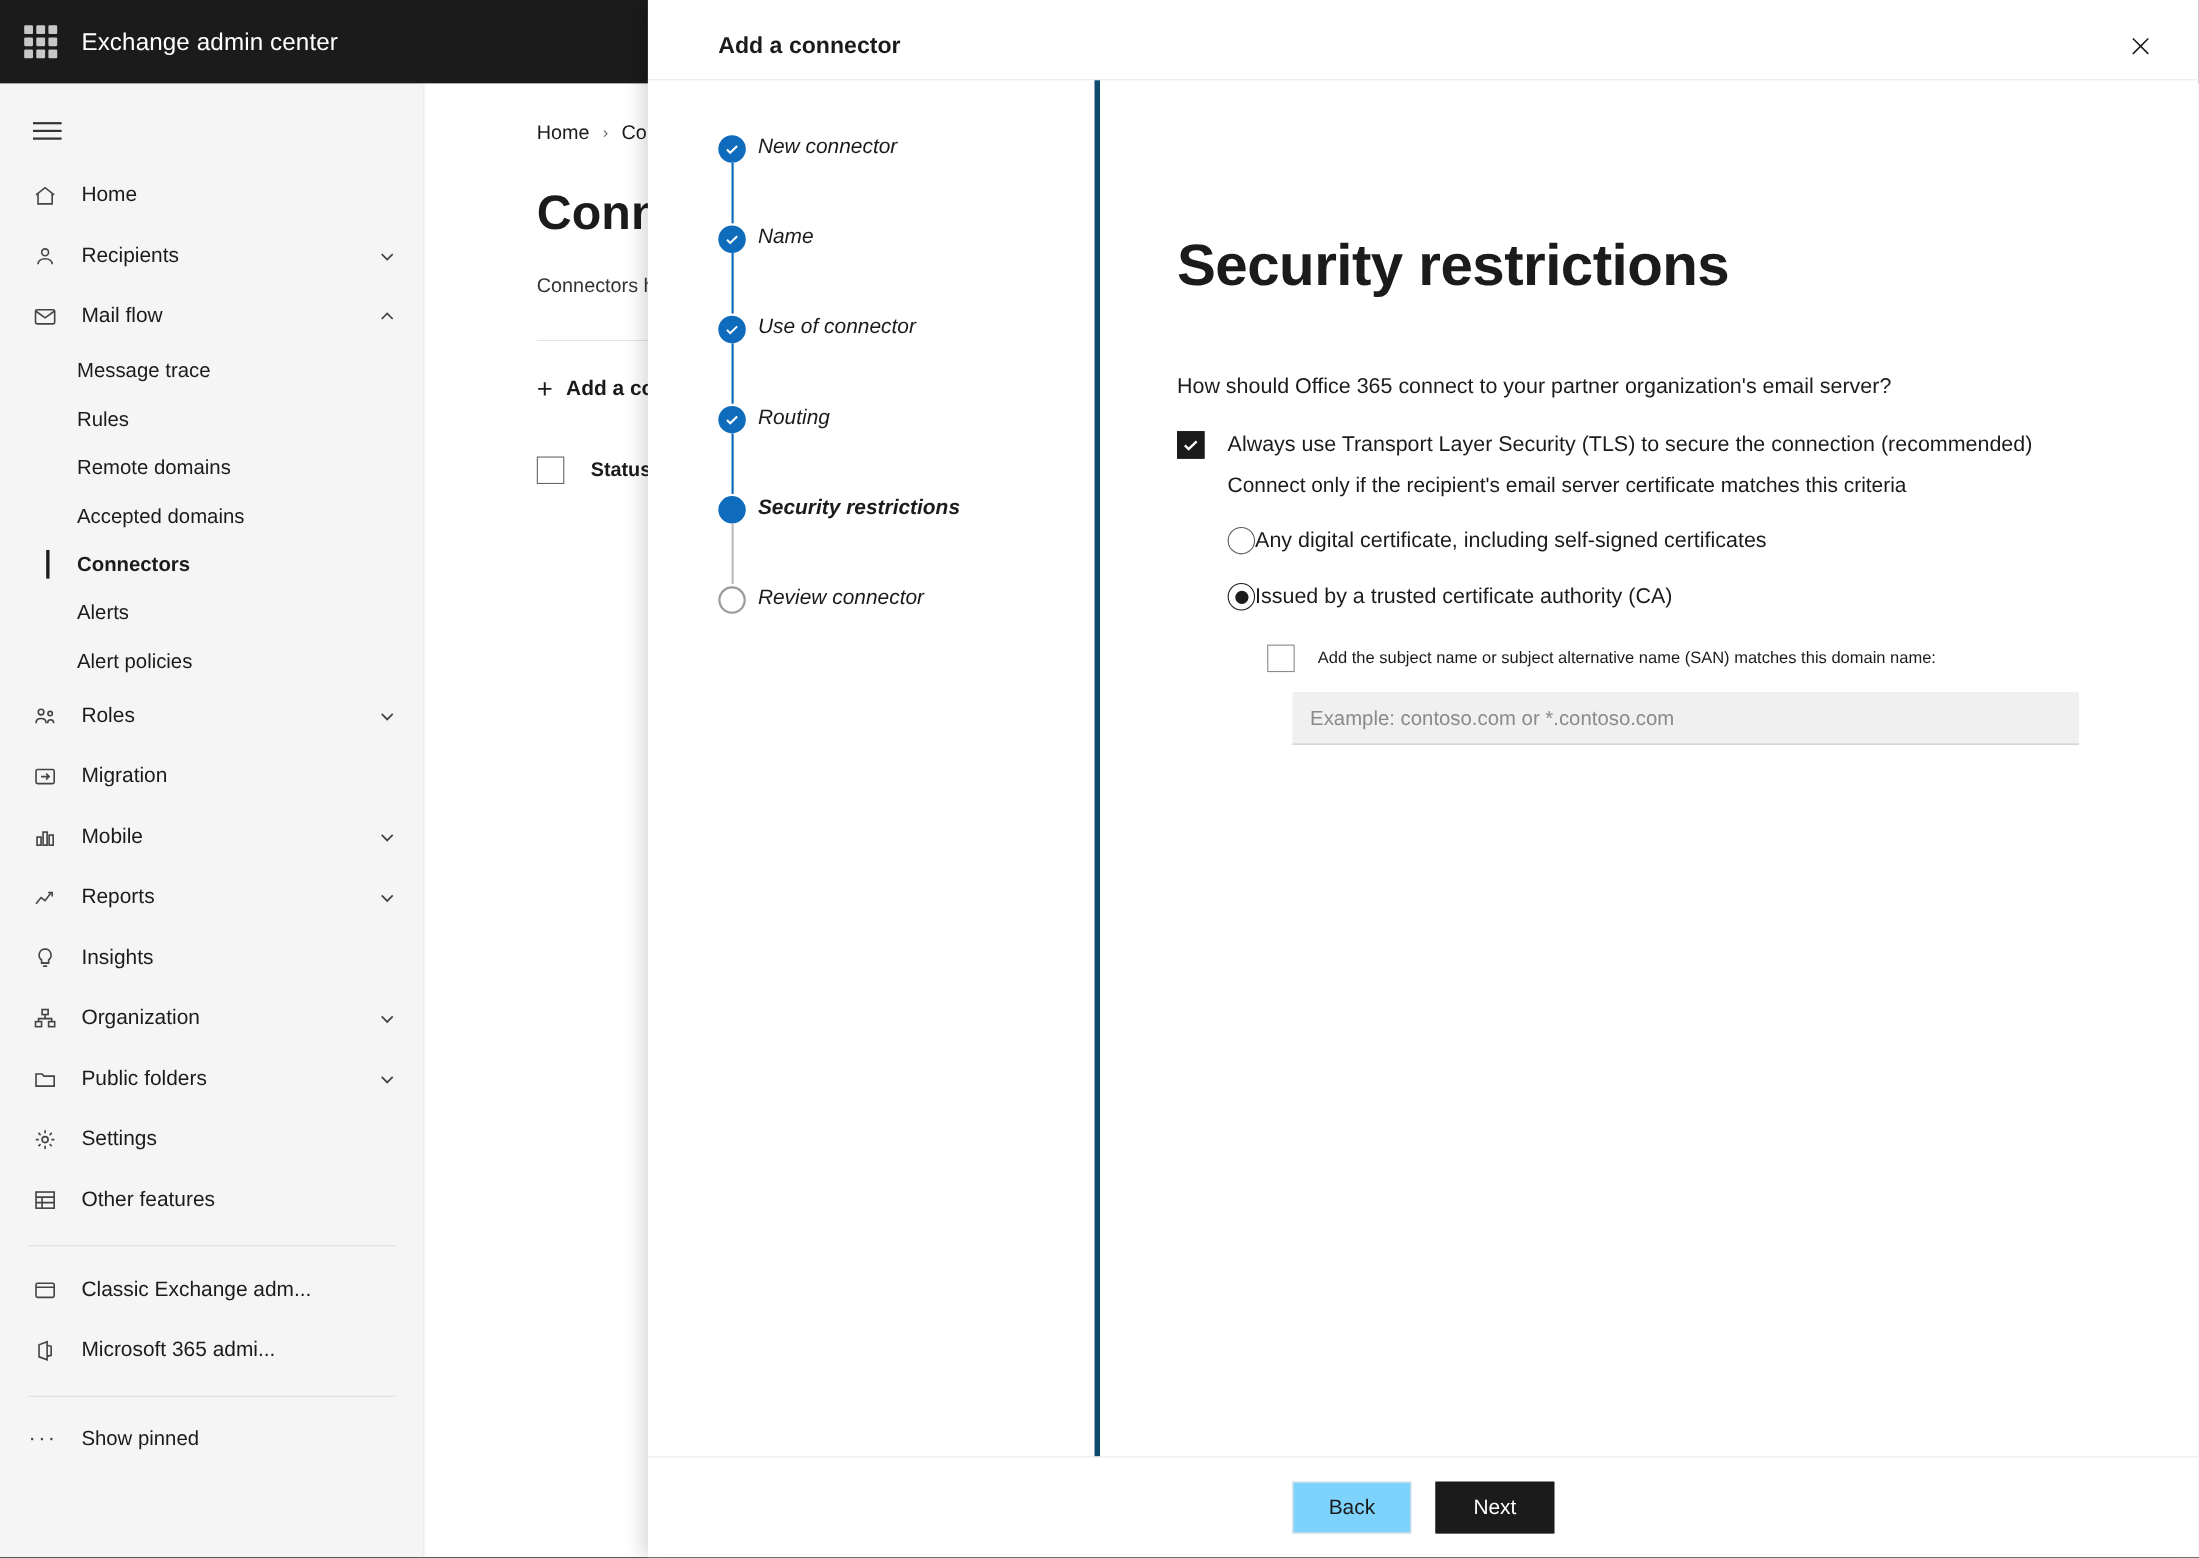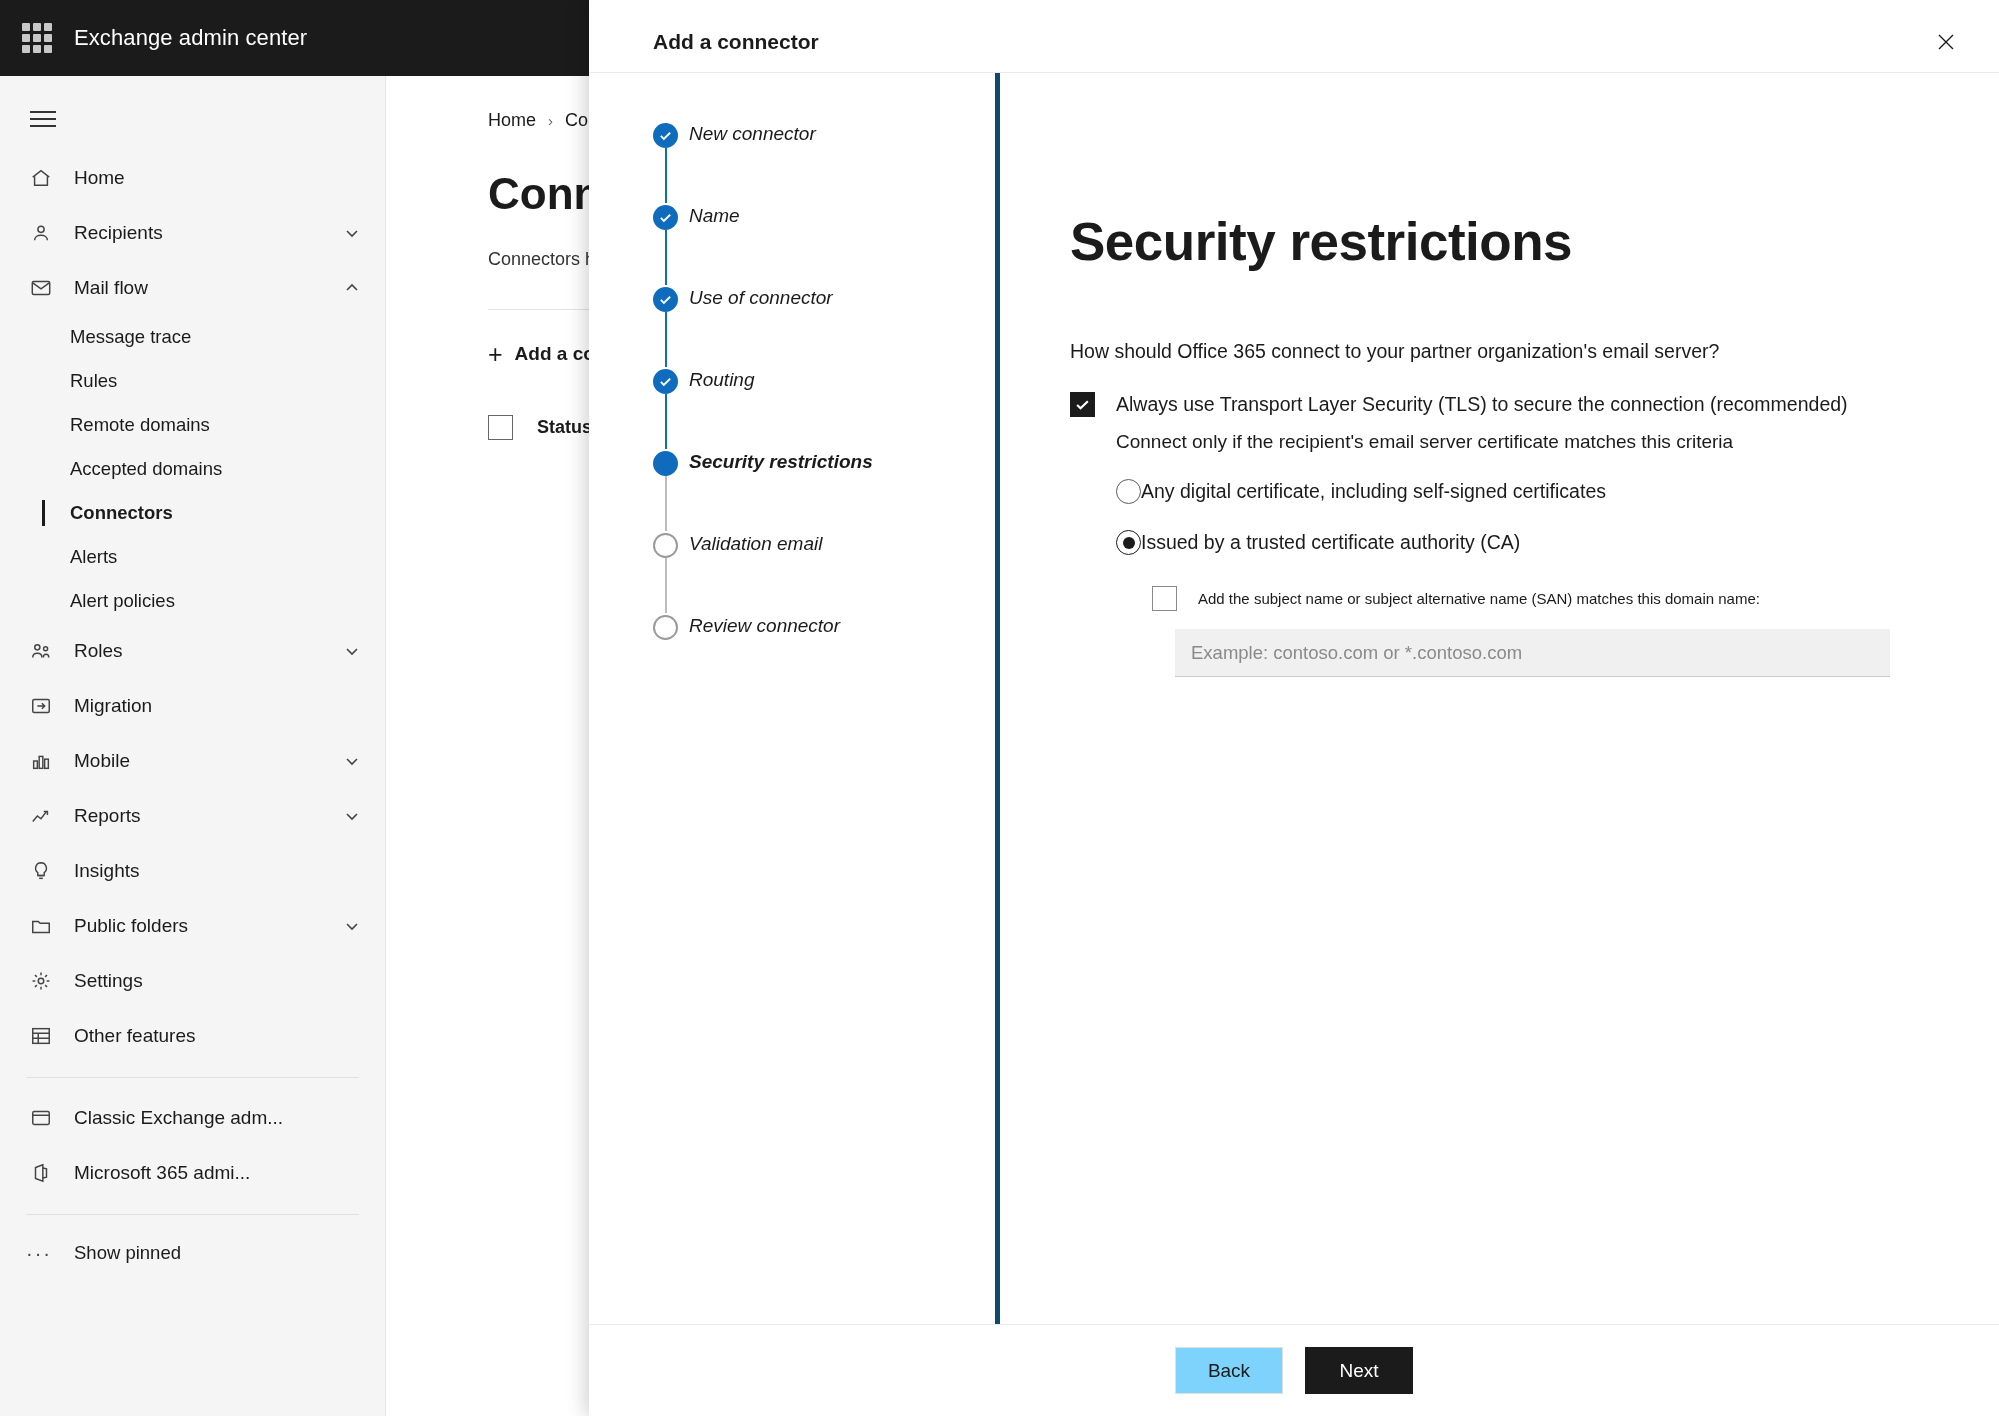--- a/index.html
+++ b/index.html
@@ -542,20 +542,36 @@
         <span class="ico">
           <svg width="22" height="22" viewBox="0 0 24 24" fill="none" stroke="currentColor" stroke-width="1.6">
               <path d="M9 17h6"></path>
               <path d="M10 20h4"></path>
               <path d="M12 3a6 6 0 00-3.5 10.8V17h7v-3.2A6 6 0 0012 3z"></path>
             </svg>
         </span>
         <span class="lbl">Insights</span>
       </div>
 
+      <div class="nav-item">
+        <span class="ico">
+          <svg width="22" height="22" viewBox="0 0 24 24" fill="none" stroke="currentColor" stroke-width="1.6">
+              <rect x="9" y="3" width="6" height="5"></rect>
+              <rect x="2.5" y="15" width="6" height="5"></rect>
+              <rect x="15.5" y="15" width="6" height="5"></rect>
+              <path d="M12 8v4M5.5 15v-3h13v3"></path>
+            </svg>
+        </span>
+        <span class="lbl">Organization</span>
+        <span class="chev">
+          <svg width="16" height="16" viewBox="0 0 16 16" fill="none" stroke="currentColor" stroke-width="1.6">
+              <path d="M3 6l5 5 5-5"></path>
+            </svg>
+        </span>
+      </div>
 
       <div class="nav-item">
         <span class="ico">
           <svg width="22" height="22" viewBox="0 0 24 24" fill="none" stroke="currentColor" stroke-width="1.6">
               <path d="M3 7h6l2 2h10v10H3z"></path>
             </svg>
         </span>
         <span class="lbl">Public folders</span>
         <span class="chev">
           <svg width="16" height="16" viewBox="0 0 16 16" fill="none" stroke="currentColor" stroke-width="1.6">
@@ -690,25 +706,20 @@
           <span class="line blue"></span>
           <span class="slbl">Routing</span>
         </div>
 
         <div class="step is-current">
           <span class="bullet current"></span>
           <span class="line gray"></span>
           <span class="slbl">Security restrictions</span>
         </div>
 
-        <div class="step">
-          <span class="bullet todo"></span>
-          <span class="line gray"></span>
-          <span class="slbl">Validation email</span>
-        </div>
 
         <div class="step">
           <span class="bullet todo"></span>
           <span class="slbl">Review connector</span>
         </div>
       </div>
 
       <div class="content">
         <h1>Security restrictions</h1>
 

